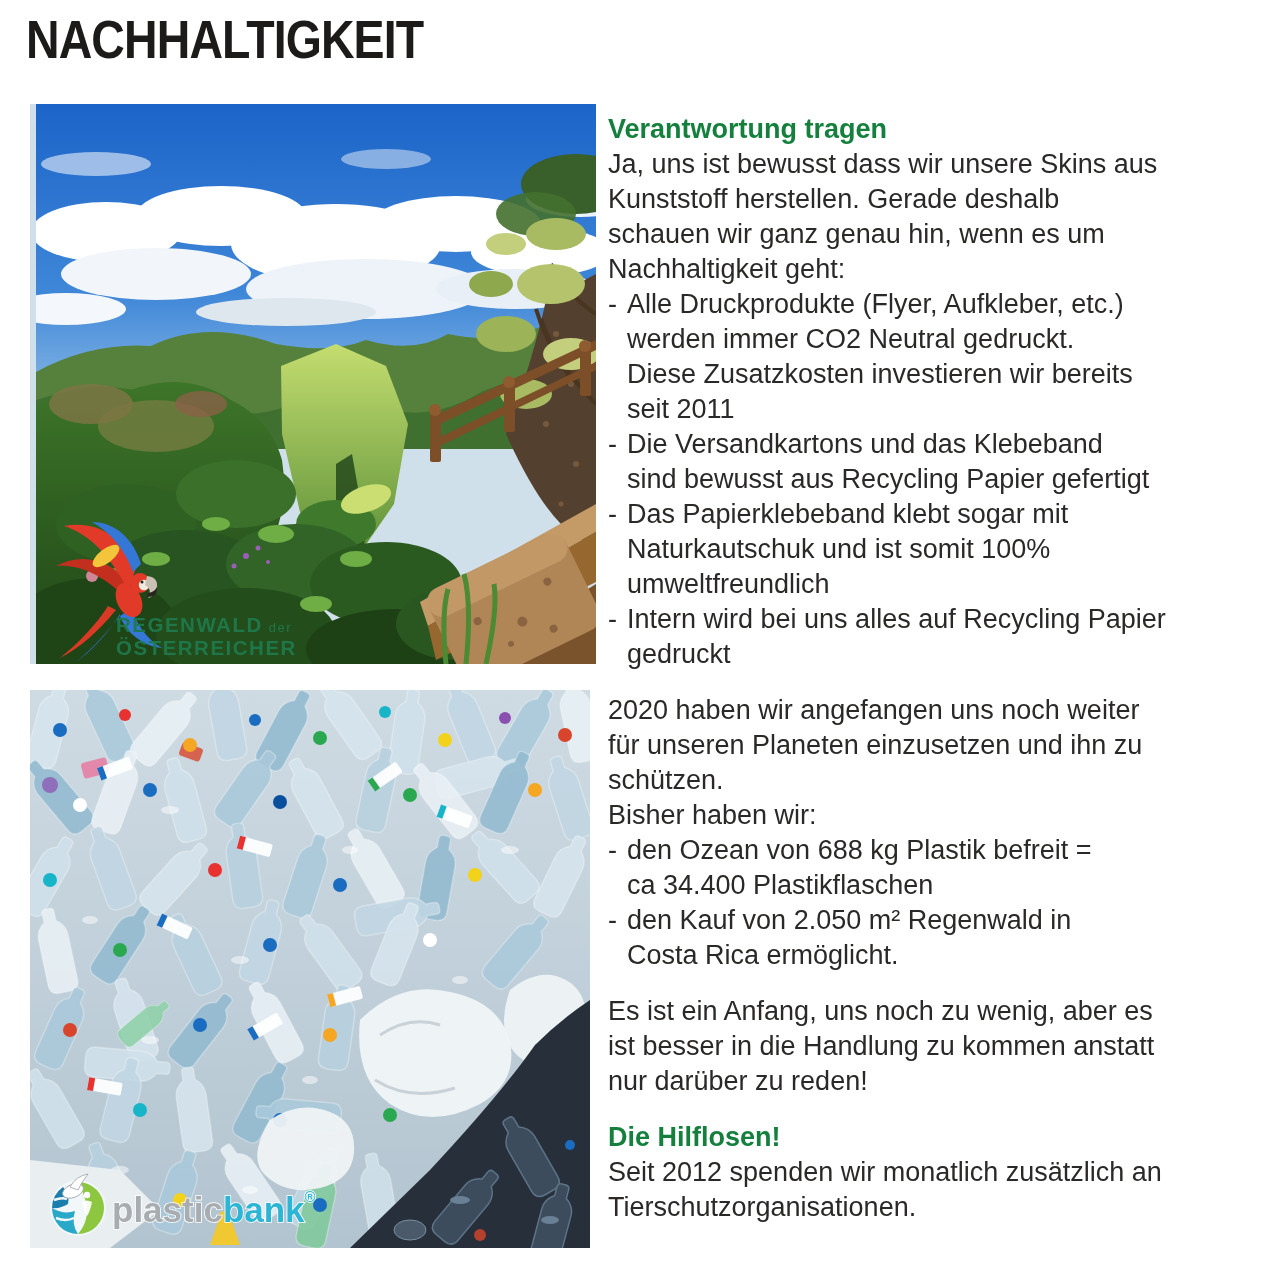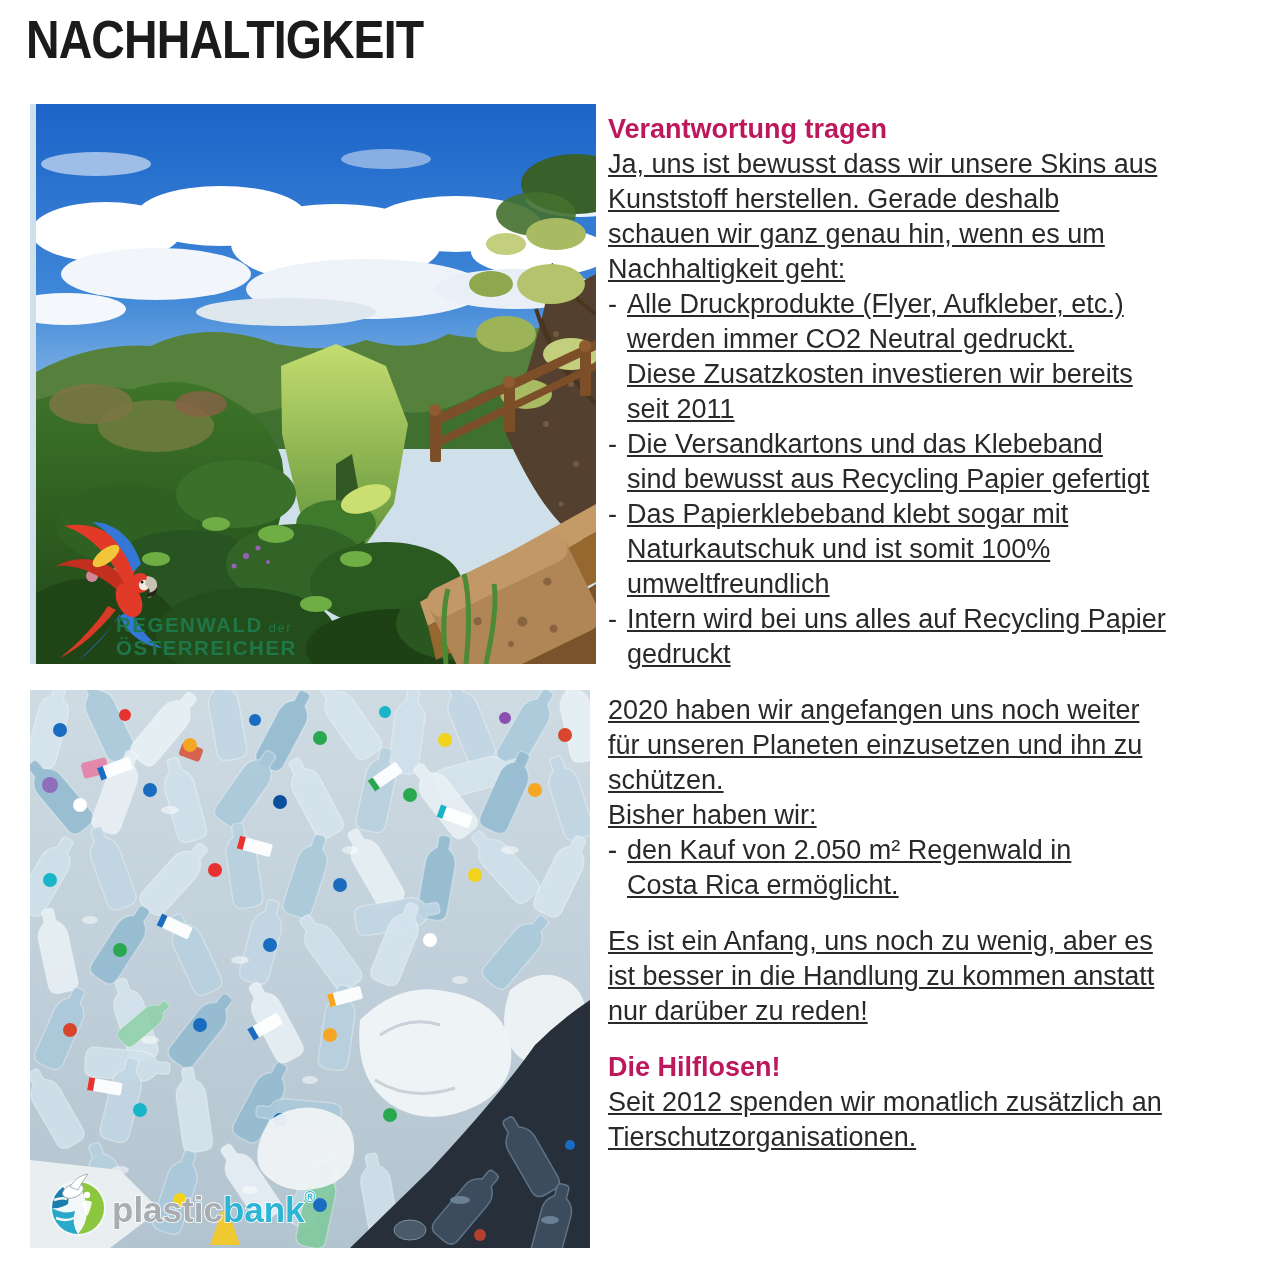--- a/index.html
+++ b/index.html
@@ -16,22 +16,22 @@
   }
   .photo{position:absolute;left:30px;width:560px;overflow:hidden;background:#cfe0ea;}
   .photo svg{display:block;}
   .photo-top{top:104px;height:560px;padding-left:6px;}
   .photo-bottom{top:690px;height:558px;}
   .col{
     position:absolute;left:608px;top:112px;width:672px;
     font-size:27px;line-height:35px;color:#2b2927;
   }
   .col section{margin:0 0 21px 0;}
-  .col h3{margin:0;font-size:27px;line-height:35px;font-weight:700;color:#be185d;}
-  .txt{white-space:pre-line;margin:0;text-decoration:underline;}
+  .col h3{margin:0;font-size:27px;line-height:35px;font-weight:700;color:#15803d;}
+  .txt{white-space:pre-line;margin:0;}
   .col ul{list-style:none;margin:0;padding:0;}
   .col li{position:relative;padding-left:19px;}
   .col li .mk{position:absolute;left:0;top:0;}
 </style>
 </head>
 <body>
 
 <div class="canvas">
 
   <h1 class="page-title">NACHHALTIGKEIT</h1>
@@ -371,21 +371,22 @@
 gedruckt</span></li>
       </ul>
     </section>
 
     <section>
       <p class="txt">2020 haben wir angefangen uns noch weiter
 für unseren Planeten einzusetzen und ihn zu
 schützen.
 Bisher haben wir:</p>
       <ul>
-        <li><span class="mk">-</span></li>
+        <li><span class="mk">-</span><span class="txt">den Ozean von 688 kg Plastik befreit =
+ca 34.400 Plastikflaschen</span></li>
         <li><span class="mk">-</span><span class="txt">den Kauf von 2.050 m² Regenwald in
 Costa Rica ermöglicht.</span></li>
       </ul>
     </section>
 
     <section>
       <p class="txt">Es ist ein Anfang, uns noch zu wenig, aber es
 ist besser in die Handlung zu kommen anstatt
 nur darüber zu reden!</p>
     </section>

